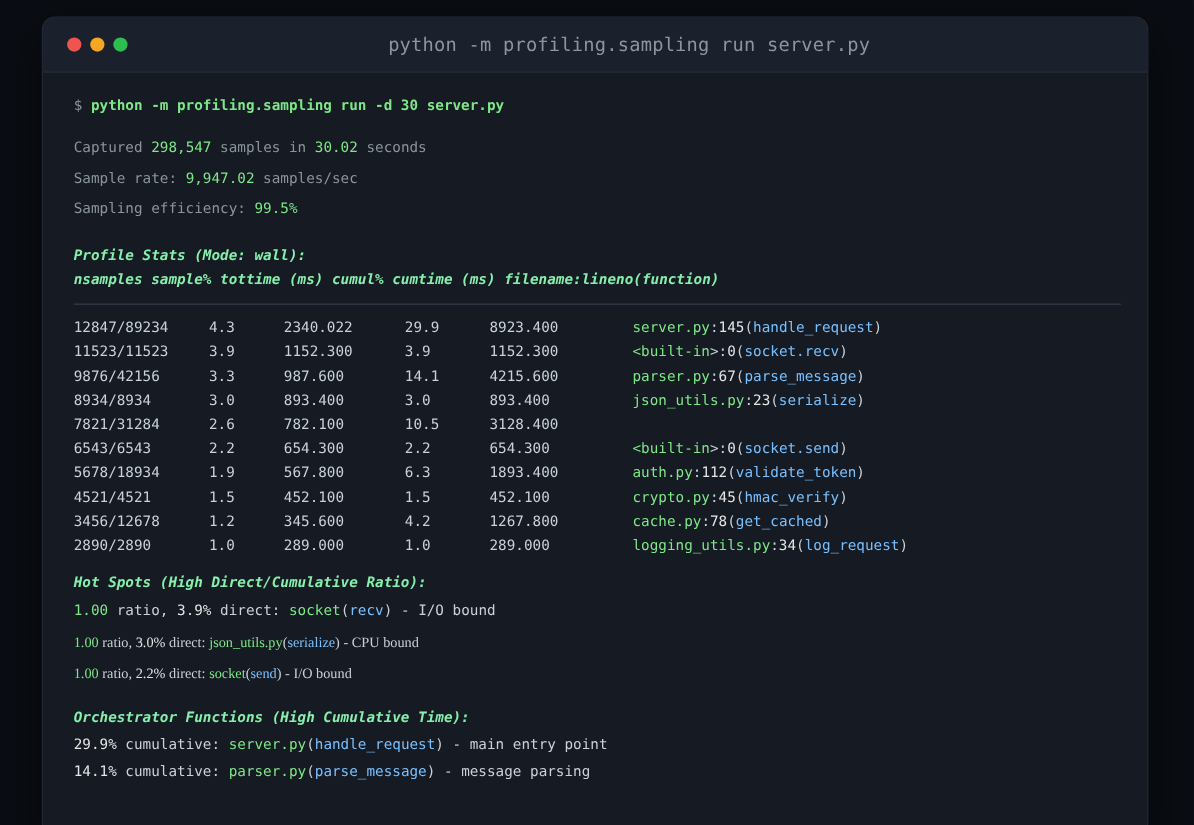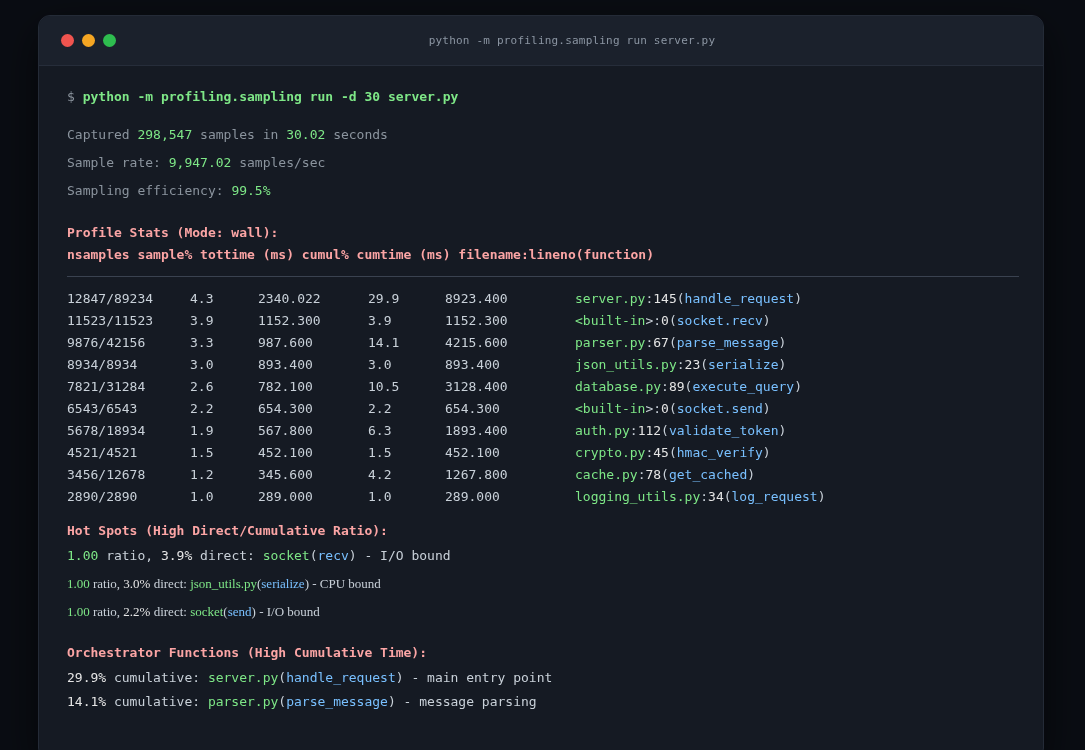--- a/index.html
+++ b/index.html
@@ -18,29 +18,29 @@
     overflow:hidden;
   }
   .titlebar{
     position:relative;height:50px;box-sizing:border-box;
     background:#1b212c;border-bottom:1px solid #262d3a;
     display:flex;align-items:center;justify-content:center;
   }
   .lights{position:absolute;left:22px;top:0;height:100%;display:flex;align-items:center;gap:8px;}
   .light{width:13px;height:13px;border-radius:50%;display:inline-block;}
   .title{
-    font-size:11px;color:#8b95a2;letter-spacing:.2px;
+    font-size:17px;color:#8b95a2;letter-spacing:.2px;
     transform:translateX(31px);white-space:pre;
   }
   .content{
     padding:20px 24px 0 28px;
     font-size:13px;line-height:22px;color:#c9d1d9;
   }
   .line{white-space:pre;}
-  .heading{color:#fca5a5;font-weight:bold;}
+  .heading{color:#86efac;font-weight:bold;font-style:italic;}
   .c-dim{color:#8b949e}
   .c-fg{color:#c9d1d9}
   .c-green{color:#7ee787}
   .c-greenb{color:#7ee787;font-weight:bold}
   .c-orange{color:#e5e5e5}
   .c-blue{color:#79c0ff}
 
   #cmd-line{margin-bottom:16px;}
   .stats-line + .stats-line{margin-top:6px;}
   #profile-title{margin-top:20px;}
@@ -116,21 +116,20 @@
           <span class="n c-fg col-cpct">3.0</span>
           <span class="n c-fg col-cum">893.400</span>
           <span class="ref"><span class="c-green">json_utils.py</span><span class="c-fg">:</span><span class="c-orange">23</span><span class="c-fg">(</span><span class="c-blue">serialize</span><span class="c-fg">)</span></span>
         </div>
         <div class="trow">
           <span class="n c-fg col-nsamples">7821/31284</span>
           <span class="n c-fg col-spct">2.6</span>
           <span class="n c-fg col-tot">782.100</span>
           <span class="n c-fg col-cpct">10.5</span>
           <span class="n c-fg col-cum">3128.400</span>
-          <span class="ref"><span class="c-green">database.py</span><span class="c-fg">:</span><span class="c-orange">89</span><span class="c-fg">(</span><span class="c-blue">execute_query</span><span class="c-fg">)</span></span>
         </div>
         <div class="trow">
           <span class="n c-fg col-nsamples">6543/6543</span>
           <span class="n c-fg col-spct">2.2</span>
           <span class="n c-fg col-tot">654.300</span>
           <span class="n c-fg col-cpct">2.2</span>
           <span class="n c-fg col-cum">654.300</span>
           <span class="ref"><span class="c-green">&lt;built-in</span><span class="c-fg">&gt;:</span><span class="c-orange">0</span><span class="c-fg">(</span><span class="c-blue">socket.send</span><span class="c-fg">)</span></span>
         </div>
         <div class="trow">

